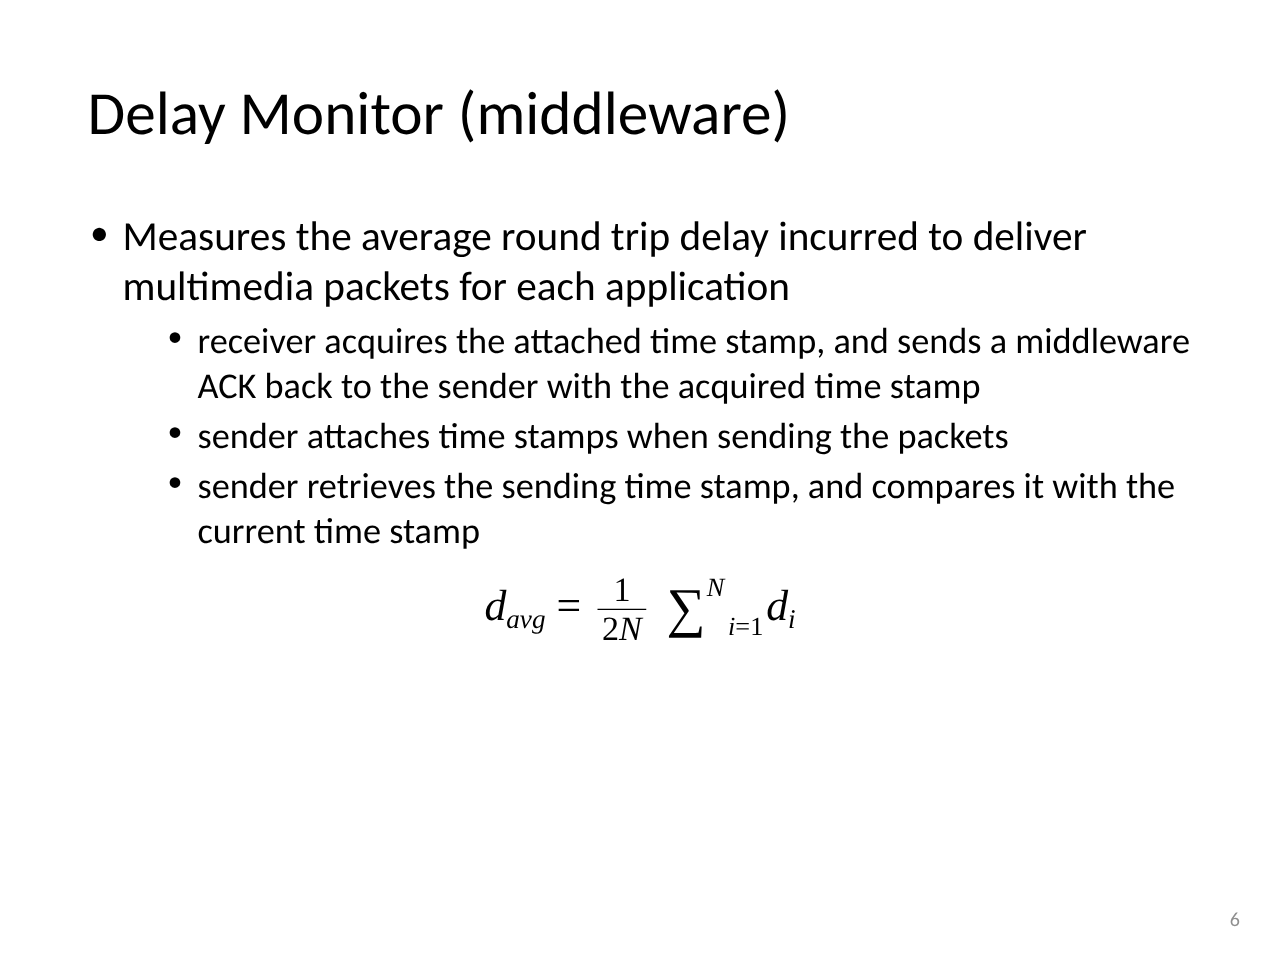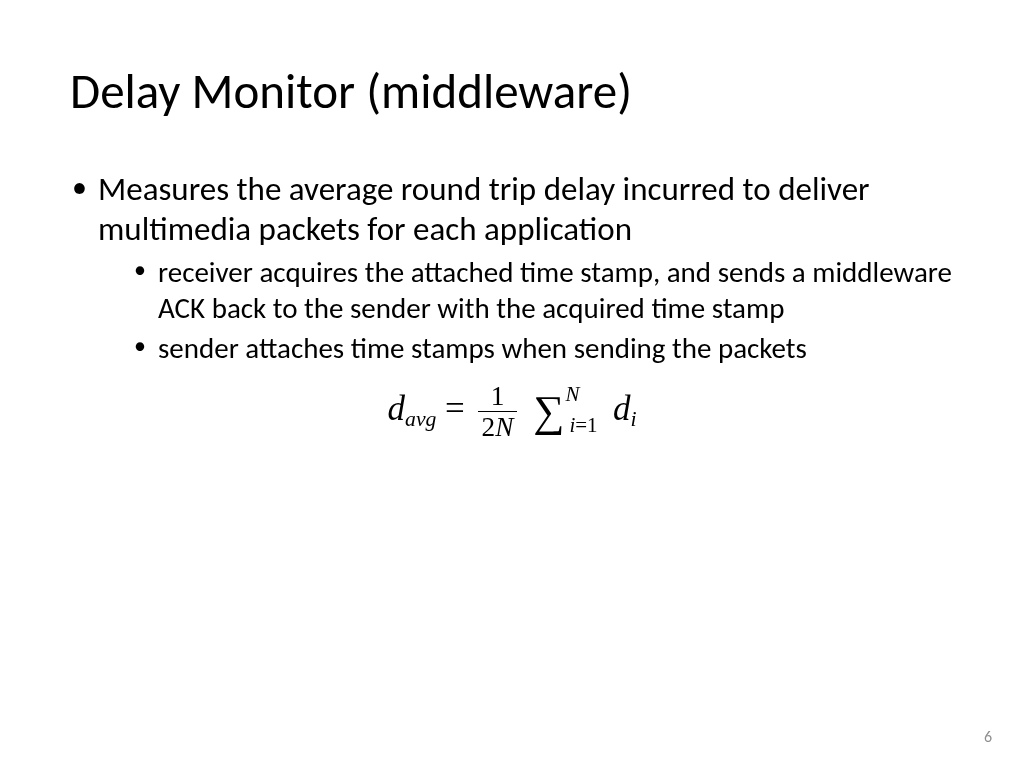--- a/index.html
+++ b/index.html
@@ -110,21 +110,21 @@
     font-size: 0.6em;
     font-style: italic;
     margin-left: 1px;
   }
   .formula .sumbot {
     position: absolute;
     left: 100%;
     bottom: -0.1em;
     font-size: 0.6em;
     font-style: italic;
-    margin-left: 5px;
+    margin-left: 18px;
     white-space: nowrap;
   }
   .pagenum {
     position: absolute;
     right: 32px;
     bottom: 22px;
     font-size: 16px;
     color: #8f8f8f;
   }
 </style>
@@ -134,20 +134,21 @@
 <div class="slide">
 
   <h1 class="title">Delay Monitor (middleware)</h1>
 
   <ul class="level1">
     <li>
       <span>Measures the average round trip delay incurred to deliver multimedia packets for each application</span>
       <ul class="level2">
         <li>receiver acquires the attached time stamp, and sends a middleware ACK back to the sender with the acquired time stamp</li>
         <li>sender attaches time stamps when sending the packets</li>
+        <li>sender retrieves the sending time stamp, and compares it with the current time stamp</li>
       </ul>
     </li>
   </ul>
 
   <div class="formula">
     <span class="var">d</span><span class="sub">avg</span>
     <span> = </span>
     <span class="frac">
       <span class="num">1</span>
       <span class="den"><span>2</span><span class="var">N</span></span>

